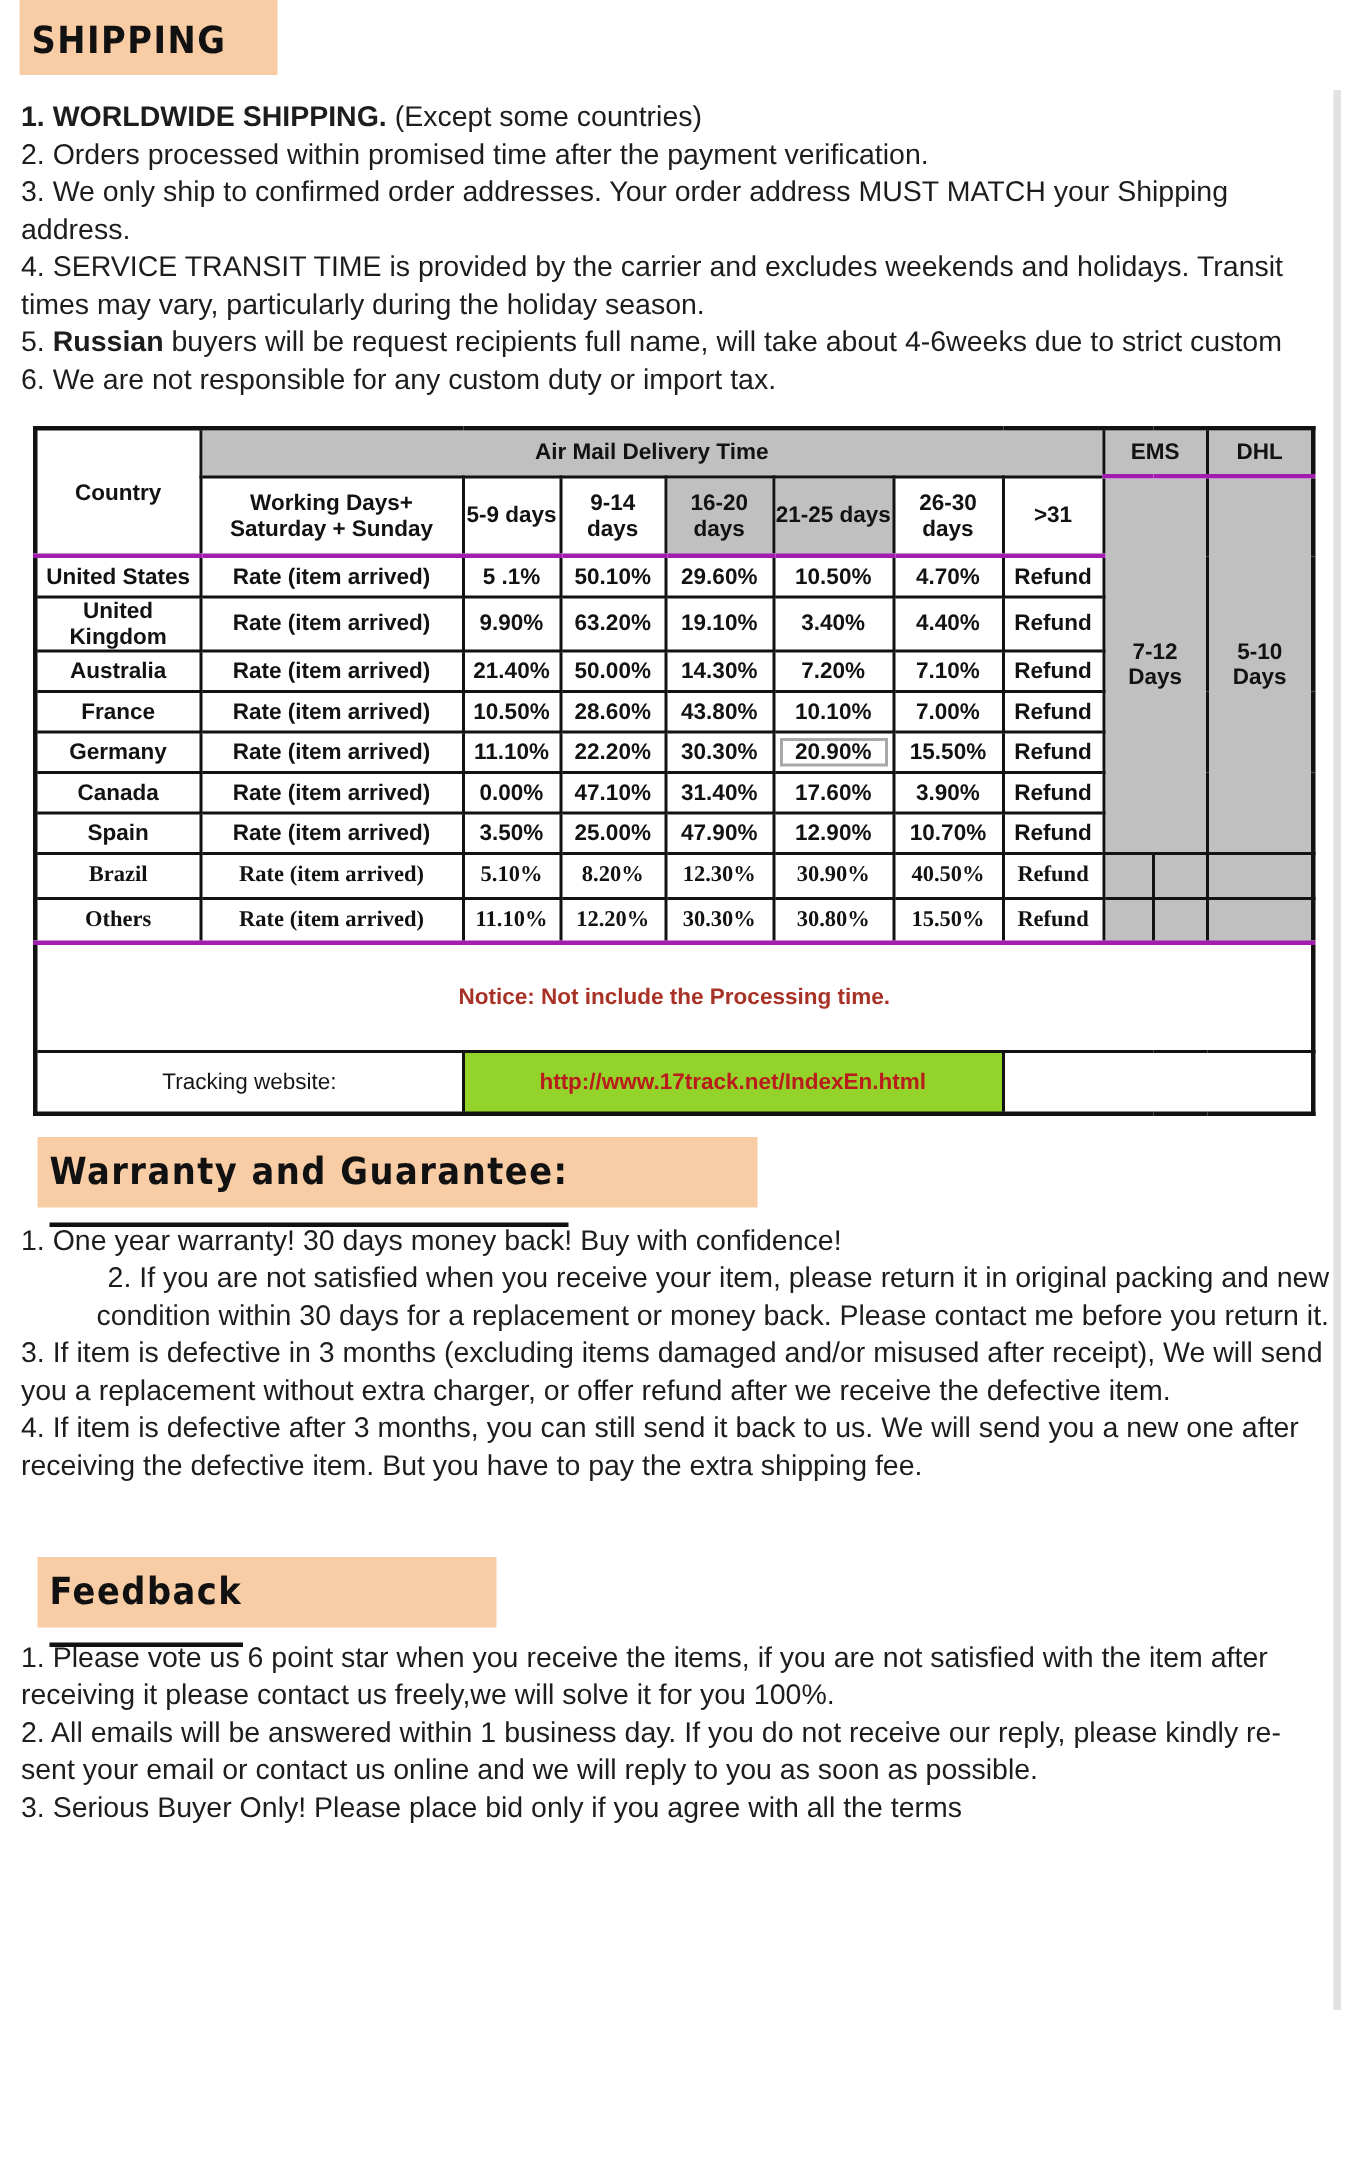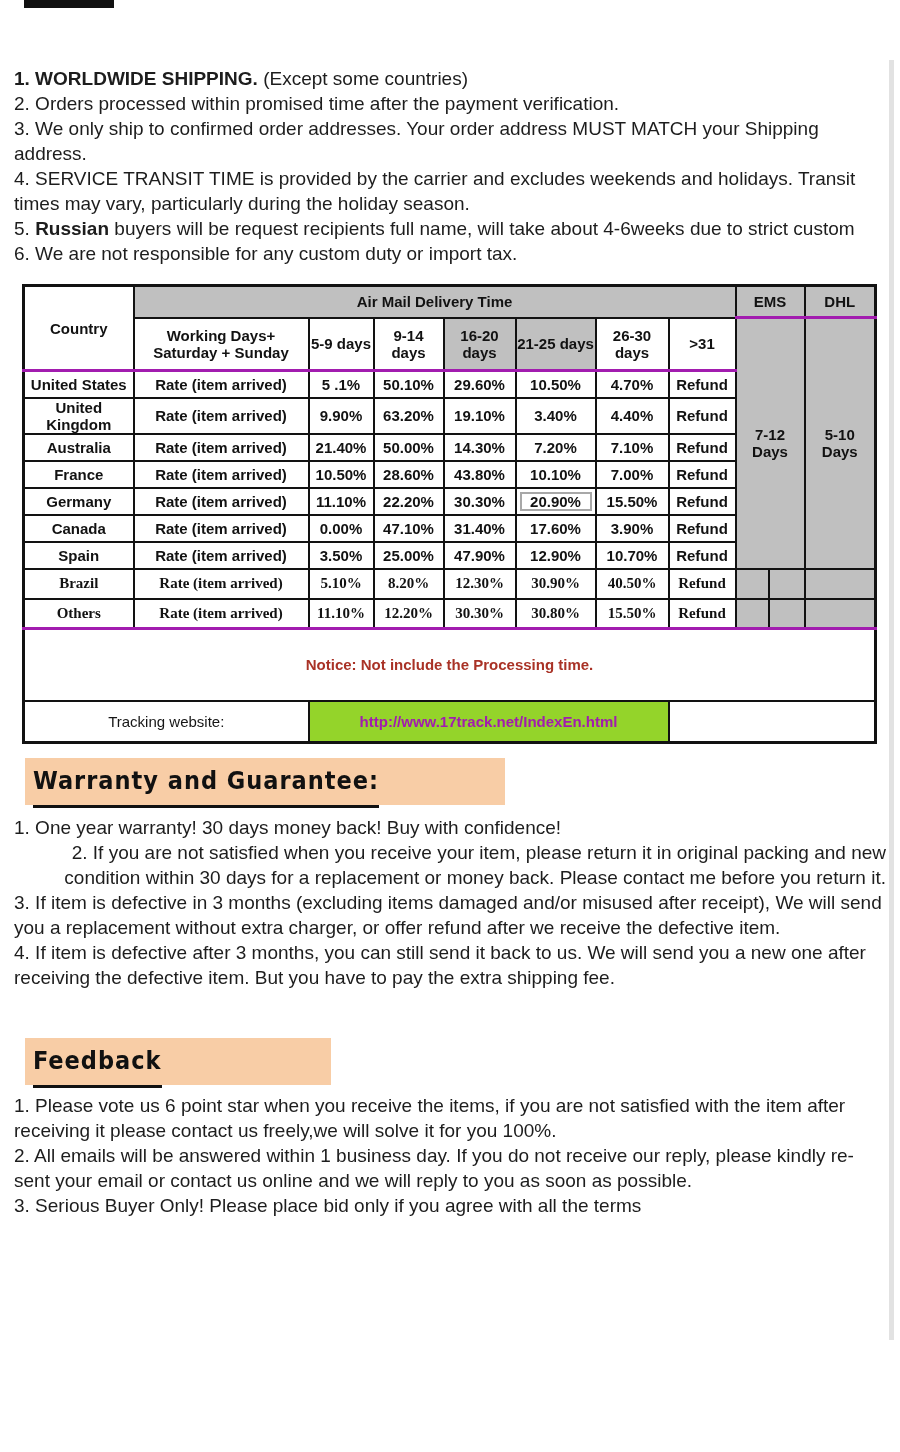--- a/index.html
+++ b/index.html
@@ -20,21 +20,21 @@
   .hdr{background:#f8cda6;box-sizing:border-box;}
   .hdr-shipping{position:absolute;left:13px;top:0;width:172px;height:50px;padding:12px 0 0 8px;}
   .hdr-inline{display:block;margin-left:25px;padding:8px 0 6px 8px;}
   .hdr-warranty{width:480px;height:47px;margin-top:14px;margin-bottom:10px;}
   .hdr-feedback{width:306px;height:47px;margin-top:48px;margin-bottom:8px;}
   .hdr-text{
     font-family:"DejaVu Sans",sans-serif;
     font-weight:800;font-size:25px;letter-spacing:1px;color:#111;
     font-stretch:condensed;
   }
-  .hdr-underline{border-bottom:3px solid #111;padding-bottom:10px;}
+  .hdr-underline{border-bottom:3px solid #111;padding-bottom:20px;}
 
   
   .content{position:absolute;left:0;top:4px;width:900px;padding-top:62px;box-sizing:border-box;}
   p.body{margin:0;padding:0 14px;font-size:19px;line-height:25px;color:#1d1d1d;}
   .b{font-weight:bold;}
   .mb18{margin-bottom:18px;}
   .mb23{margin-bottom:23px;}
   .mb27{margin-bottom:27px;}
   .mb30{margin-bottom:30px;}
   .mb17{margin-bottom:17px;}
@@ -70,32 +70,35 @@
   tr.sep td{border-top:3px solid #a21caf;}
   td.notice-cell{
     text-align:left;padding-left:6px;
     font-size:18px;color:#a93226;border-bottom:3px solid #121212;
   }
   td.track-label{
     text-align:left;font-weight:normal;font-size:17px;padding-left:4px;color:#161616;
   }
   td.track-url{
     background:#94d42a;text-align:left;padding-left:4px;
-    font-size:17px;color:#a21caf;
+    font-size:17px;color:#b91c1c;
   }
   td.track-rest{border-left:2px solid #121212;}
 </style>
 </head>
 <body>
 
 <div class="page">
 
   <div class="decor-bar"></div>
   <div class="edge-line"></div>
 
+  <div class="hdr hdr-shipping">
+    <span class="hdr-text">SHIPPING</span>
+  </div>
 
   <div class="content">
 
     <p class="body mb18"><span class="b">1. WORLDWIDE SHIPPING.</span><span> (Except some countries)</span></p>
     <p class="body mb30"><span>2. Orders processed within promised time after the payment verification.</span></p>
     <p class="body mb27"><span>3. We only ship to confirmed order addresses. Your order address MUST MATCH your Shipping address.</span></p>
     <p class="body mb30"><span>4. SERVICE TRANSIT TIME is provided by the carrier and excludes weekends and holidays. Transit times may vary, particularly during the holiday season.</span></p>
     <p class="body mb23"><span>5. </span><span class="b">Russian</span><span> buyers will be request recipients full name, will take about 4-6weeks due to strict custom</span></p>
     <p class="body"><span>6. We are not responsible for any custom duty or import tax.</span></p>
 

